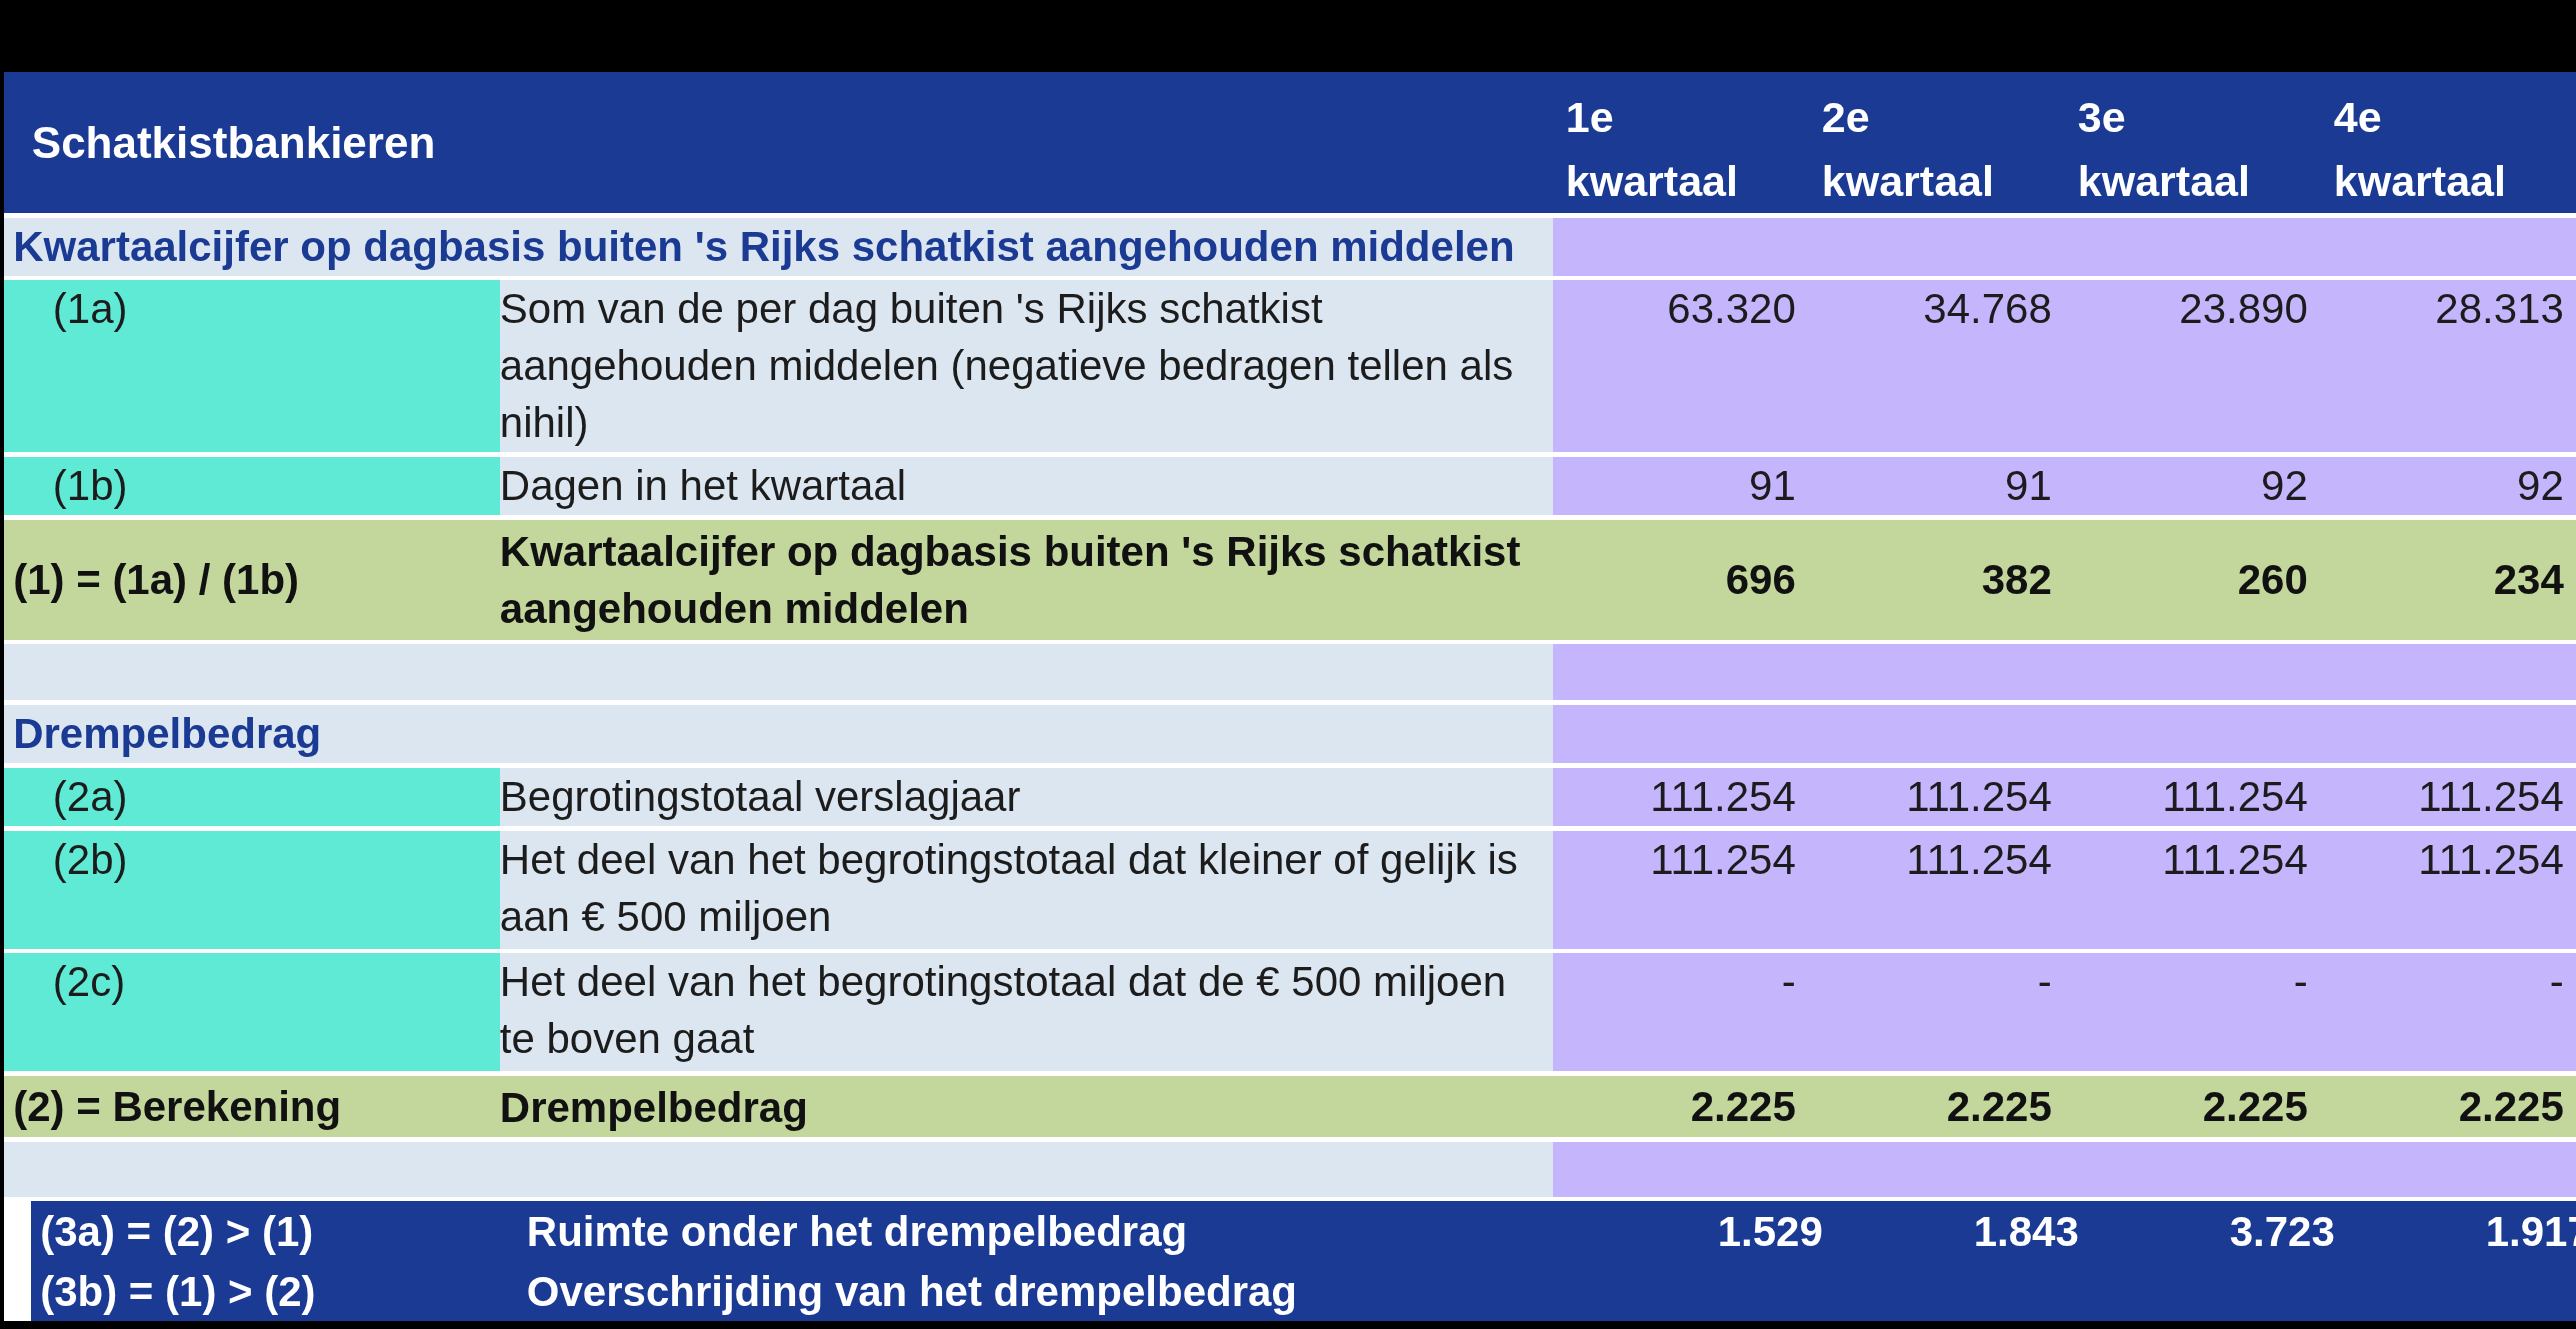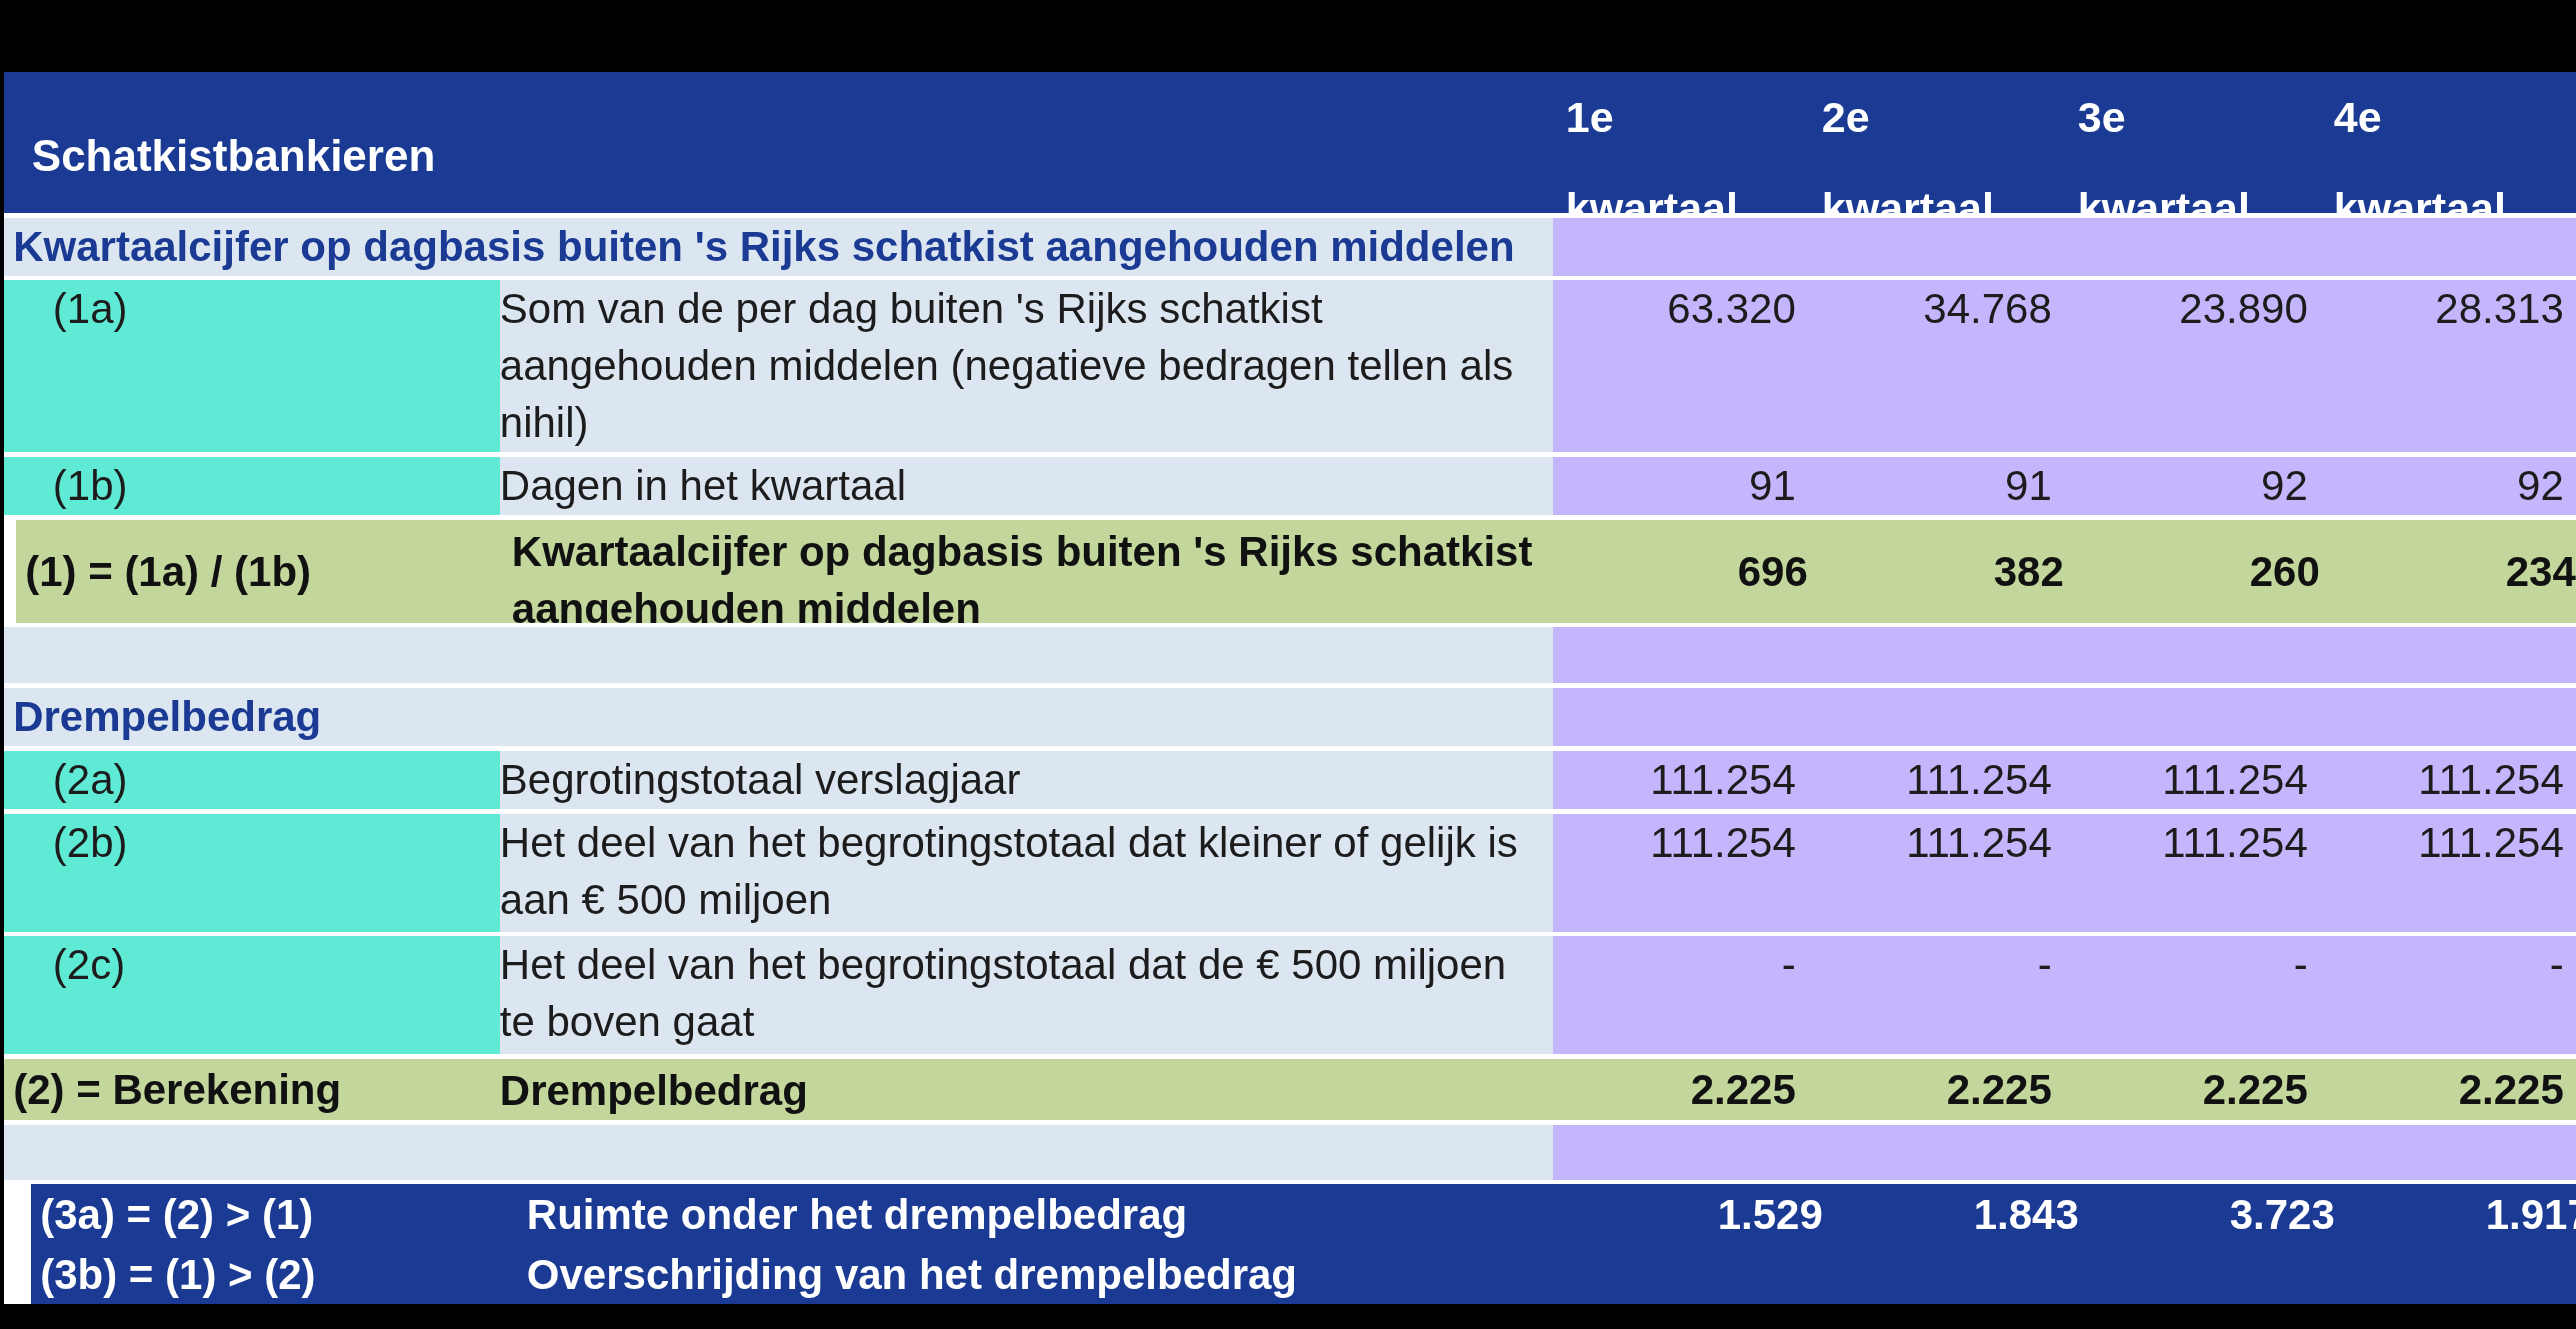--- a/index.html
+++ b/index.html
@@ -15,21 +15,21 @@
   .hdr{
     display:grid;grid-template-columns:1549px 256px 256px 256px 256px;
     background:#1a3a94;height:141px;margin-bottom:4.7px;
   }
   .hdr-title{
     color:#fff;font-weight:bold;font-size:44px;
     display:flex;align-items:center;padding-left:28px;
   }
   .hdr-q{
     color:#fff;font-weight:bold;font-size:43px;
-    padding:13px 0 0 13px;display:flex;flex-direction:column;gap:27px;
+    padding:13px 0 0 13px;display:flex;flex-direction:column;
   }
   .hdr-q div{line-height:64px;}
   
   .row{
     display:grid;grid-template-columns:496px 1053px 256px 256px 256px 256px;
     margin-bottom:4.7px;
   }
   .c{overflow:hidden;}
   .lab{background:#5eead4;padding-left:49px;line-height:57px;}
   .lab.flush{padding-left:9.4px;}
@@ -41,21 +41,21 @@
   .sect-title{
     color:#1a3a94;font-weight:bold;padding-left:9.4px;
     display:flex;align-items:center;
   }
   .center{display:flex;align-items:center;}
   .vcenter{display:flex;align-items:center;justify-content:flex-end;}
   
   .rh-section{height:58px;}
   .rh-3line{height:172px;}
   .rh-single{height:58px;}
-  .rh-green1{height:103px;padding-left:12px;}
+  .rh-green1{height:120px;}
   .rh-empty{height:56px;}
   .rh-2line{height:118px;}
   .rh-green2{height:61px;}
   .rh-dark{height:60px;margin-left:27px;}
   
   .g .lab,.g .desc,.g .val{background:#c3d69b;font-weight:bold;color:#111;}
   .g .desc{padding-top:2.8px;}
   
   .dark{margin-bottom:0;}
   .dark .lab,.dark .desc,.dark .val{

